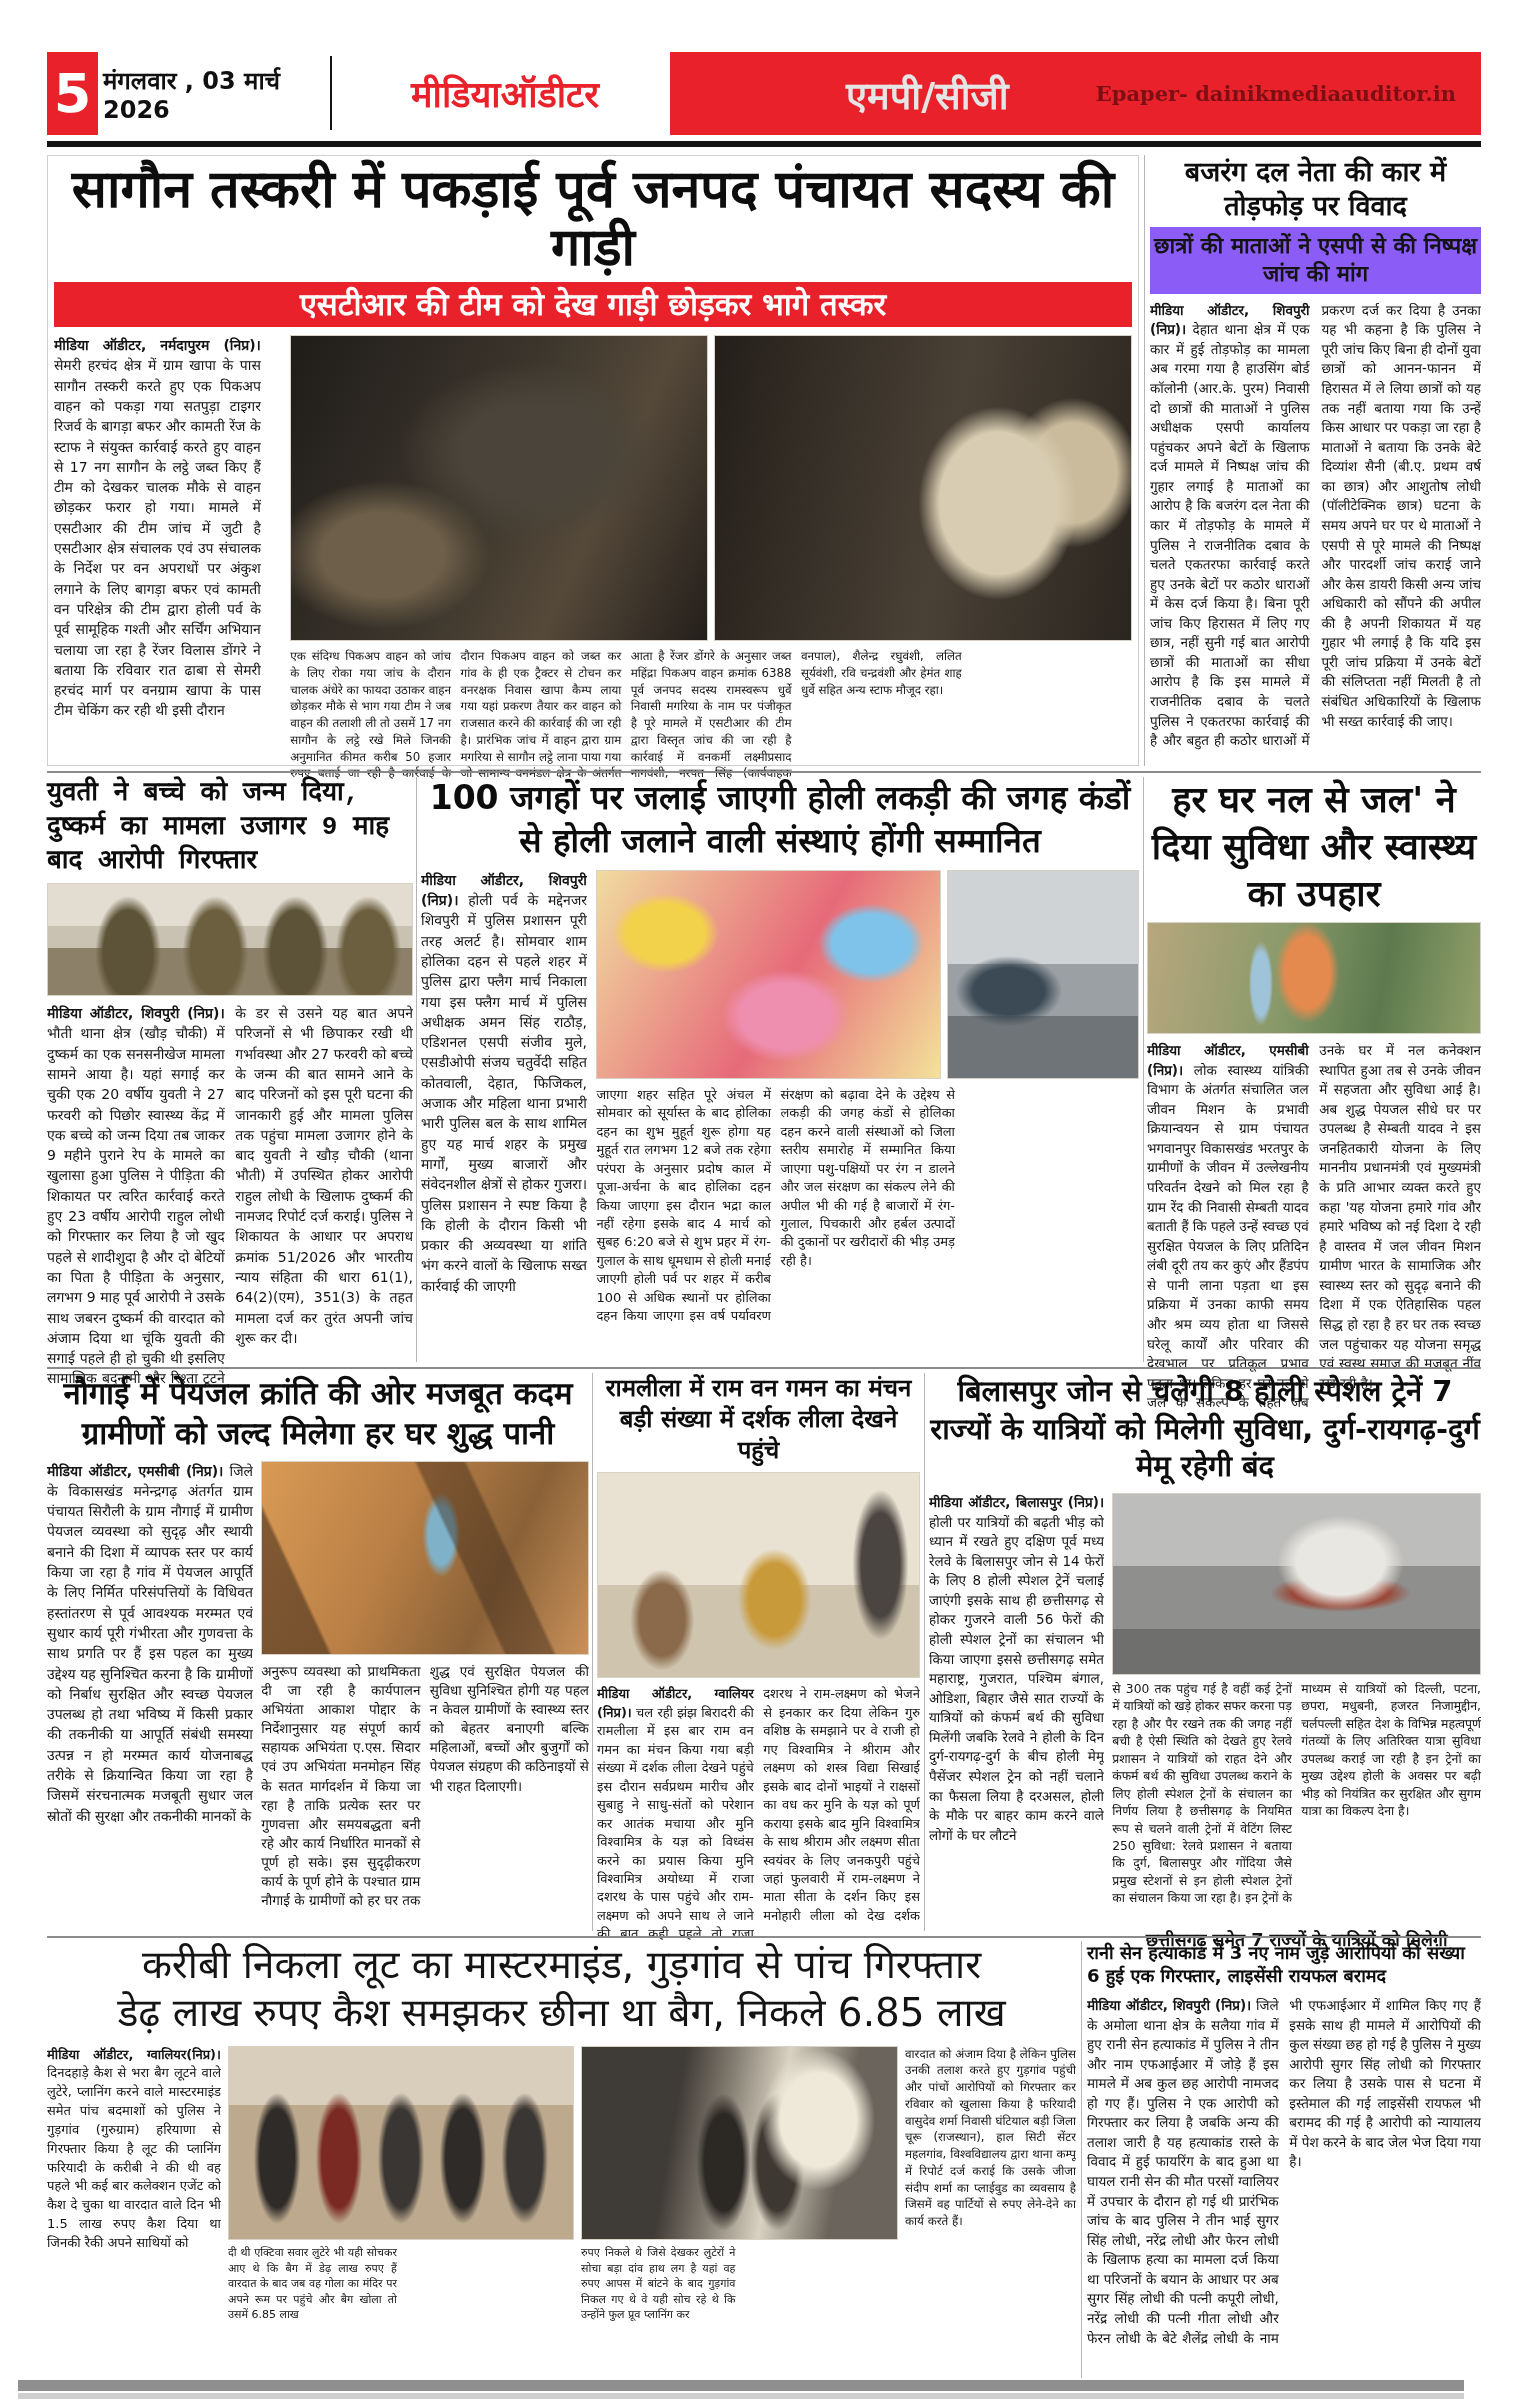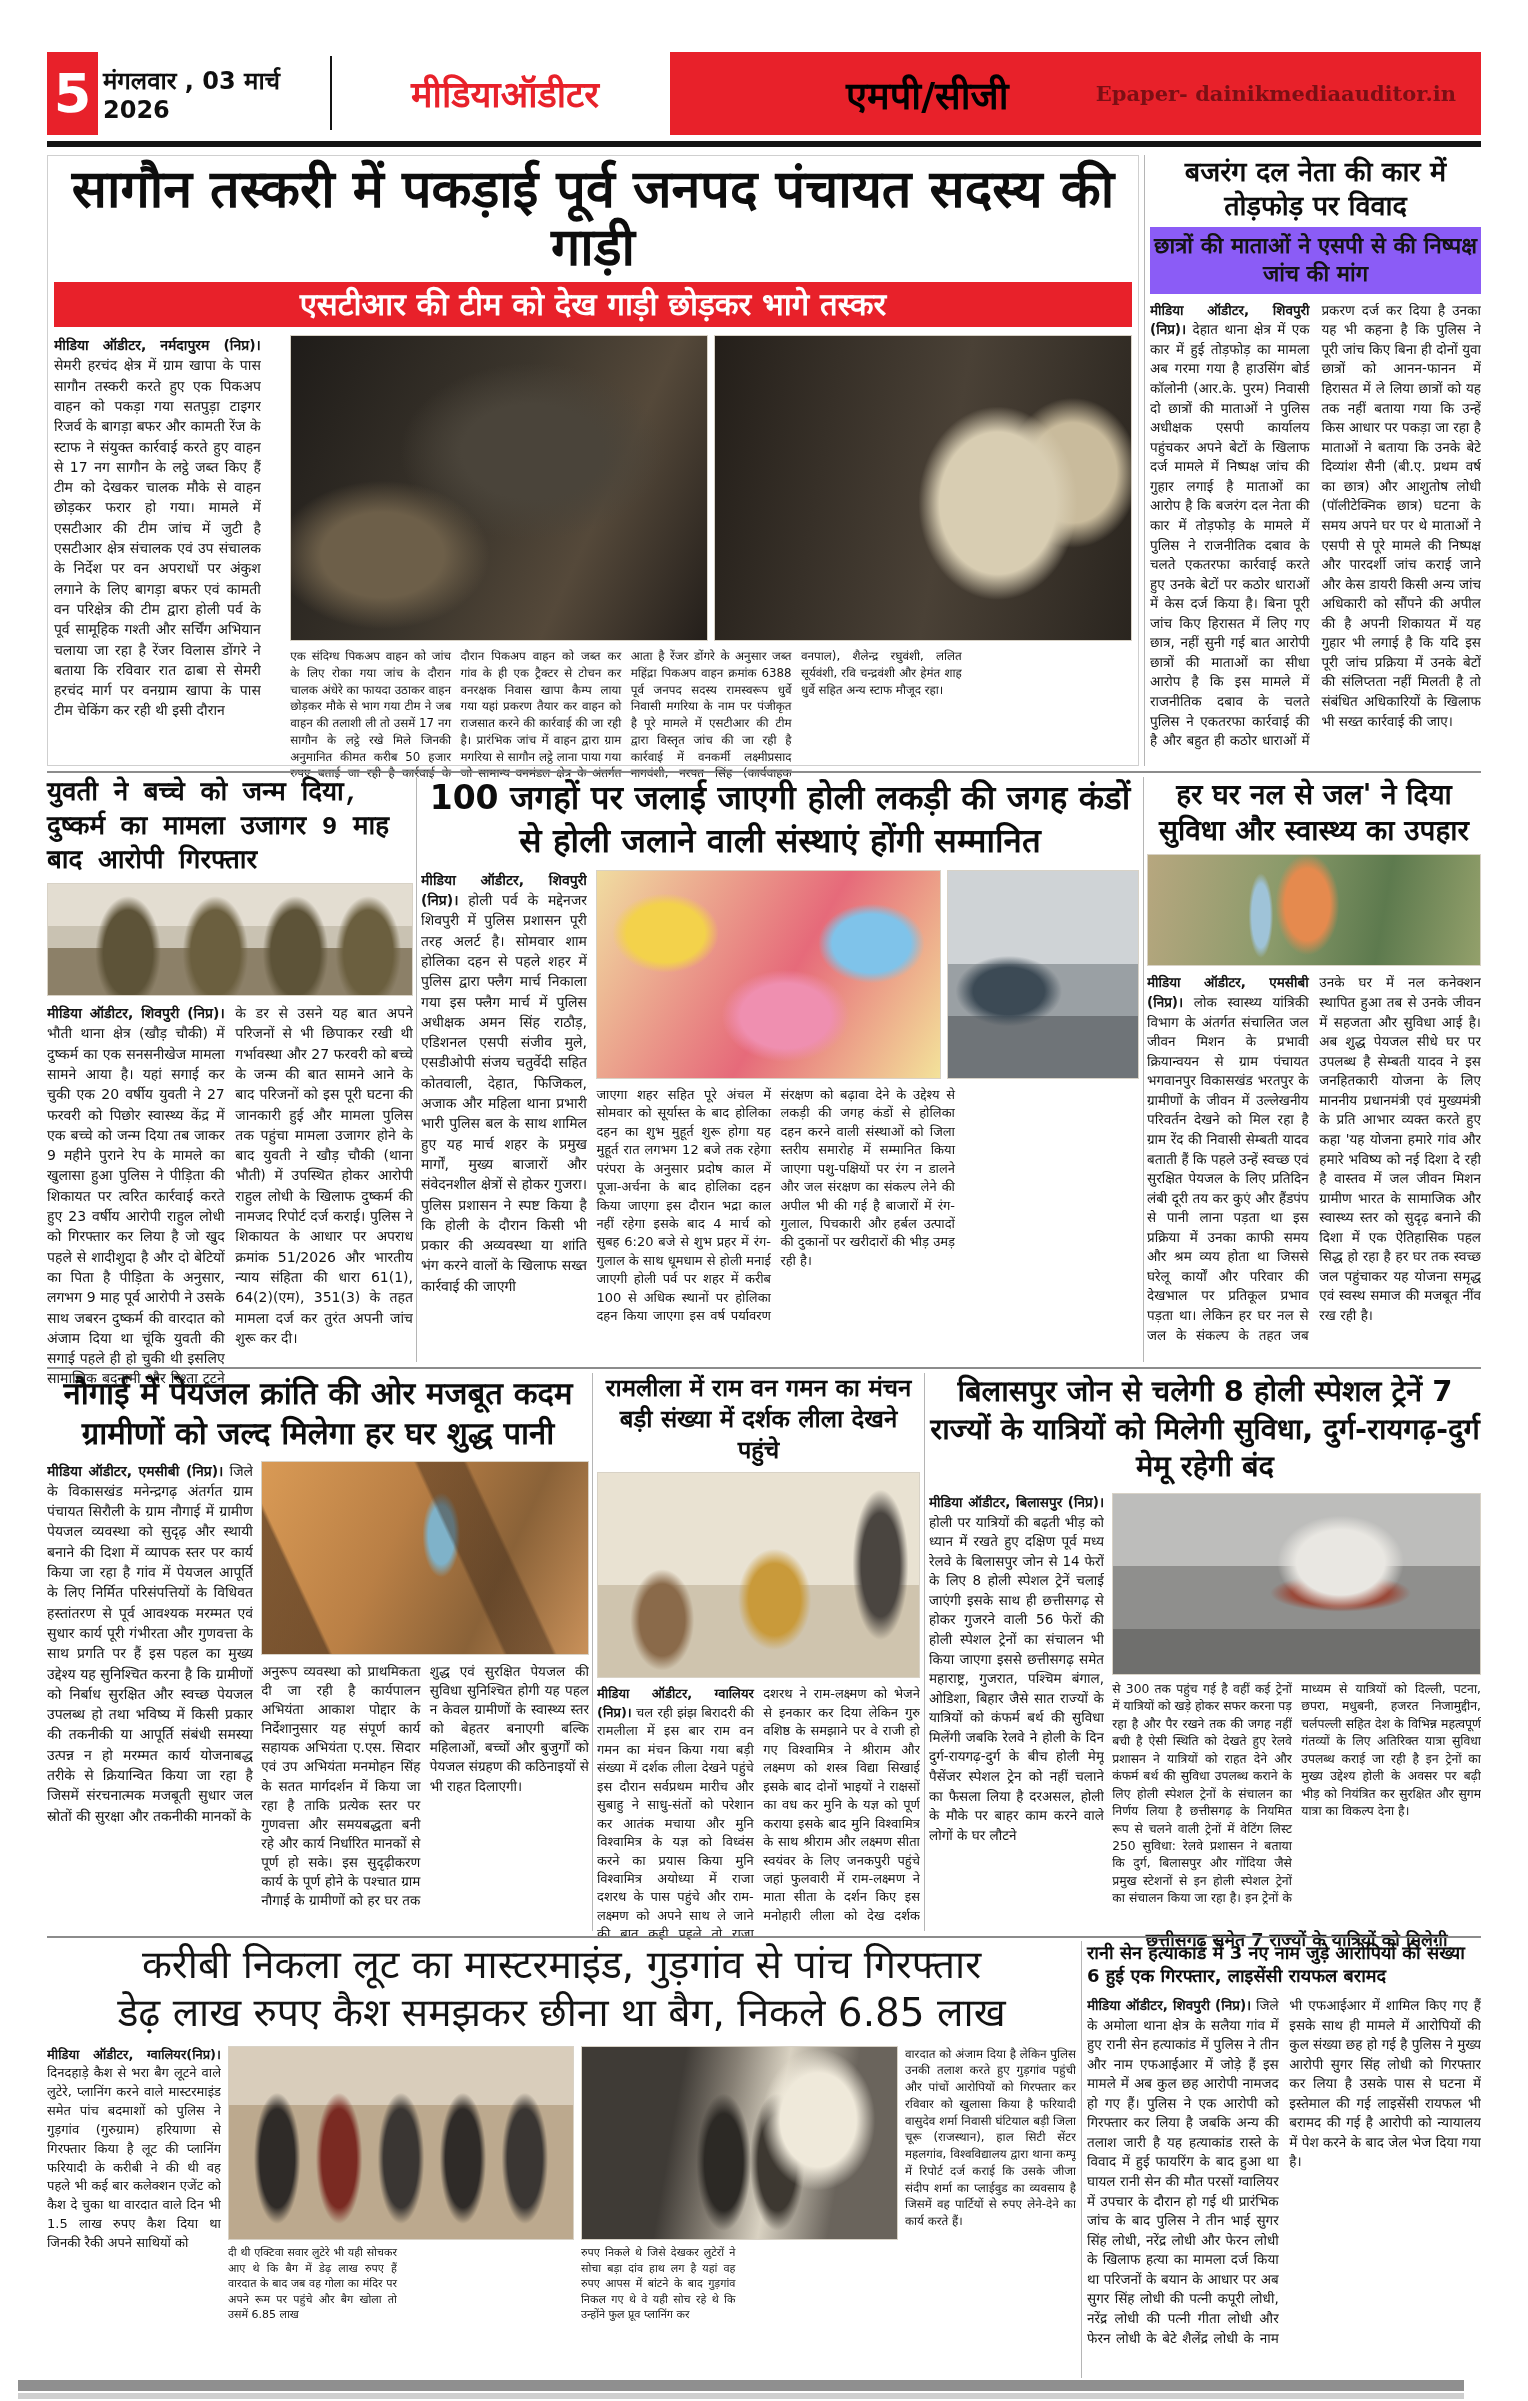--- a/index.html
+++ b/index.html
@@ -9,21 +9,21 @@
   
   .badge{position:absolute;left:47px;top:52px;width:51px;height:83px;background:#e8212a;
          color:#fff;font-weight:800;font-size:54px;display:flex;align-items:center;justify-content:center;}
   .mdate{position:absolute;left:103px;top:52px;width:223px;height:83px;display:flex;align-items:center;
          justify-content:center;font-weight:800;font-size:24px;color:#101010;}
   .vsep{position:absolute;left:330px;top:56px;width:1.8px;height:74px;background:#141414;}
   .brand{position:absolute;left:344px;top:52px;width:322px;height:83px;display:flex;align-items:center;
          justify-content:center;color:#e8212a;font-weight:800;font-size:36px;}
   .band{position:absolute;left:670px;top:52px;width:811px;height:83px;background:#e8212a;
         display:flex;align-items:center;}
-  .edition{color:#000000;font-weight:800;font-size:38px;margin-left:176px;}
+  .edition{color:#e5e5e5;font-weight:800;font-size:38px;margin-left:176px;}
   .epaper{margin-left:auto;margin-right:25px;color:#7c0f14;font-weight:700;font-size:21px;
           font-family:"DejaVu Serif",serif;}
   .toprule{position:absolute;left:47px;top:141px;width:1434px;height:5.9px;background:#141414;}
   
   .hdiv{position:absolute;left:47px;width:1434px;height:1.8px;background:#8c8c8c;}
   .vdiv{position:absolute;width:1.2px;background:#b5b5b5;}
   .jtext{text-align:justify;overflow:hidden;}
   .jtext p{margin:0;}
   .byline{font-weight:700;}
   .photo{overflow:hidden;border:0.6px solid #d8d2c6;}
@@ -78,21 +78,21 @@
      radial-gradient(ellipse 71px 53px at 20% 30%,#f3d24b 0 55%,transparent 75%),
      radial-gradient(ellipse 82px 59px at 55% 70%,#ef8fb0 0 55%,transparent 78%),
      radial-gradient(ellipse 71px 53px at 80% 35%,#7fc3ea 0 55%,transparent 75%),
      linear-gradient(120deg,#f0dca0,#e66a7a 55%,#f3e29a);}
   .ph-street-patrol{flex:1;background:
      radial-gradient(ellipse 71px 47px at 32% 58%,#3c4a55 0 50%,transparent 75%),
      linear-gradient(#cfd3d6 0 45%,#9aa0a4 45% 70%,#6f7478 70%);}
   .a4-bottom{margin-top:7px;height:256px;columns:3;column-gap:9.4px;column-fill:auto;
              font-size:13px;line-height:1.42;}
   .a5{position:absolute;left:1147px;top:777px;width:334px;height:585px;}
-  .a5 h2{font-size:28px;line-height:1.3;text-align:center;}
+  .a5 h2{font-size:36px;line-height:1.3;text-align:center;}
   .a5 .photo{margin-top:4.7px;height:112px;width:100%;}
   .a5-body{margin-top:7px;columns:2;column-gap:10.6px;column-fill:auto;height:382px;
            font-size:13.5px;line-height:1.45;}
   .ph-handpump{background:
      radial-gradient(ellipse 41px 65px at 48% 45%,#e58a4e 0 55%,transparent 78%),
      radial-gradient(ellipse 15.3px 53px at 34% 55%,#9fc3d8 0 60%,transparent 80%),
      linear-gradient(100deg,#b7a77f,#8a9a6a 40%,#5d7a4e 70%,#93a06b);}
   
   .a6{position:absolute;left:47px;top:1373px;width:542px;height:558px;}
   .a6 h2{font-size:31px;line-height:1.3;text-align:center;}

